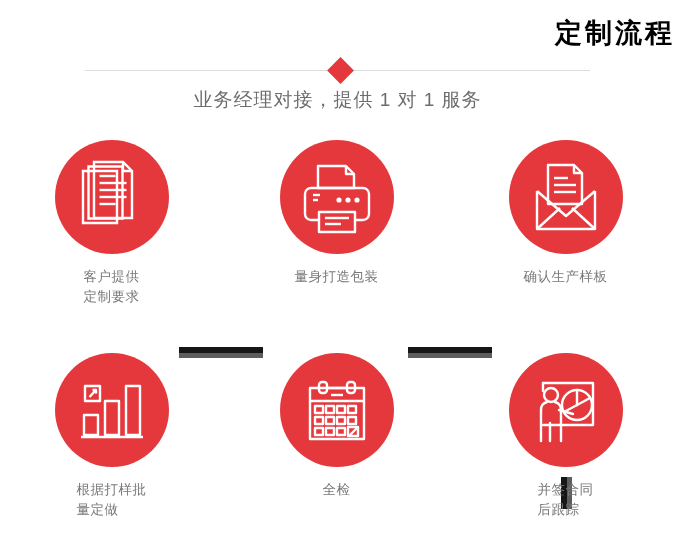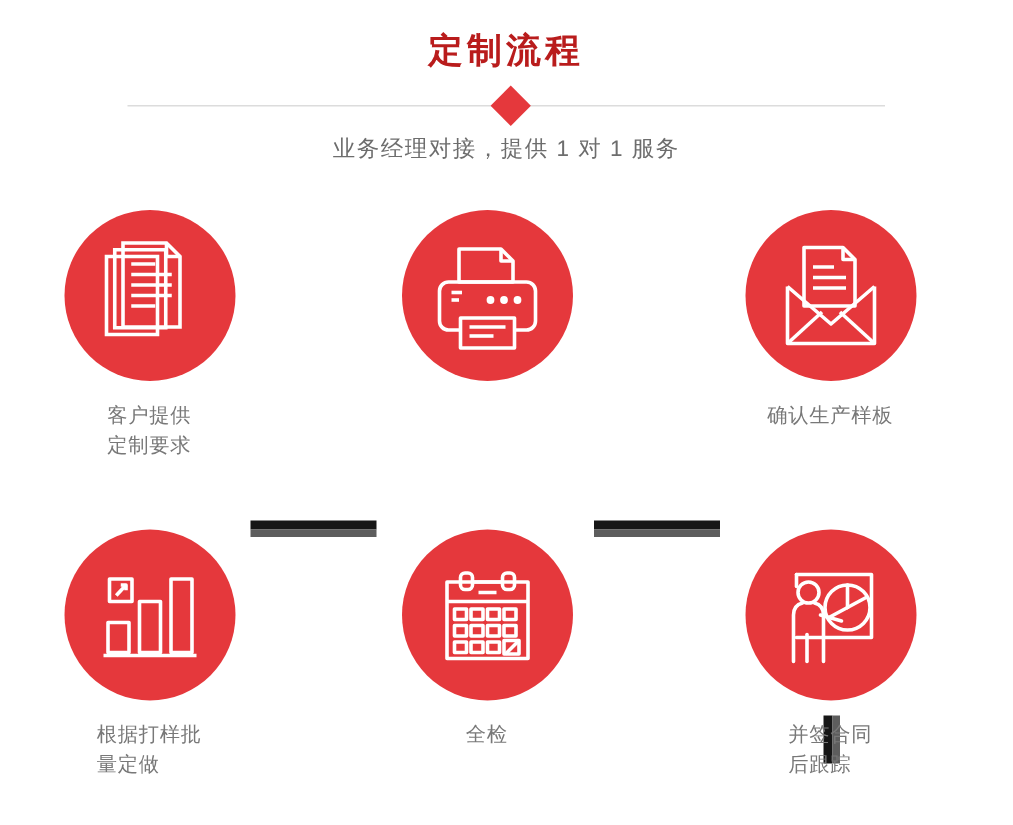--- a/index.html
+++ b/index.html
@@ -9,44 +9,44 @@
     background:#ffffff;
     font-family:"Liberation Sans","DejaVu Sans",sans-serif;
     overflow:hidden;
     position:relative;
   }
 
   
   .header{position:absolute;left:0;top:0;width:675px;height:130px;}
   .page-title{
     position:absolute;left:0;top:16px;width:675px;
-    text-align:center;
-    font-size:23px;font-weight:bold;color:#b91c1c;
+    text-align:right;
+    font-size:27px;font-weight:bold;color:#000000;
     letter-spacing:3px;
     line-height:34px;
   }
   .divider{
     position:absolute;left:85px;top:70px;width:505px;height:1px;
     background:#dcdcdc;
   }
   .diamond{
     position:absolute;left:331px;top:61px;width:19px;height:19px;
     background:#e5383c;
     transform:rotate(45deg);
   }
   .subtitle{
     position:absolute;left:0;top:89px;width:675px;
     text-align:center;
-    font-size:15px;color:#6d6d6d;
+    font-size:19px;color:#6d6d6d;
     letter-spacing:1px;
     line-height:22px;
   }
 
   
-  .steps{position:absolute;left:0;top:140px;width:571px;height:410px;}
+  .steps{position:absolute;left:12px;top:140px;width:571px;height:410px;}
   .step{position:absolute;width:225px;}
   .step.c0{left:-13px;}
   .step.c1{left:212px;}
   .step.c2{left:441px;}
   .step.r0{top:0px;}
   .step.r1{top:213px;}
 
   .circle{
     position:absolute;left:50%;top:0;
     margin-left:-57px;
@@ -147,20 +147,21 @@
         </g>
         <g fill="#ffffff">
           <circle cx="59" cy="60" r="2.6"></circle>
           <circle cx="68" cy="60" r="2.6"></circle>
           <circle cx="77" cy="60" r="2.6"></circle>
         </g>
       </svg>
     </div>
     <div class="step-label">
       <span class="lines">
+        <span class="ln">量身打造包装</span>
       </span>
     </div>
   </div>
 
   <div class="step r0 c2">
     <div class="circle">
       <svg viewBox="0 0 114 114">
         <g fill="none" stroke="#ffffff" stroke-width="2.4" stroke-linejoin="round">
           <path d="M39 25 h26 l8 8 v31 h-34 z" fill="#e5383c"></path>
           <path d="M65 25 v8 h8"></path>

